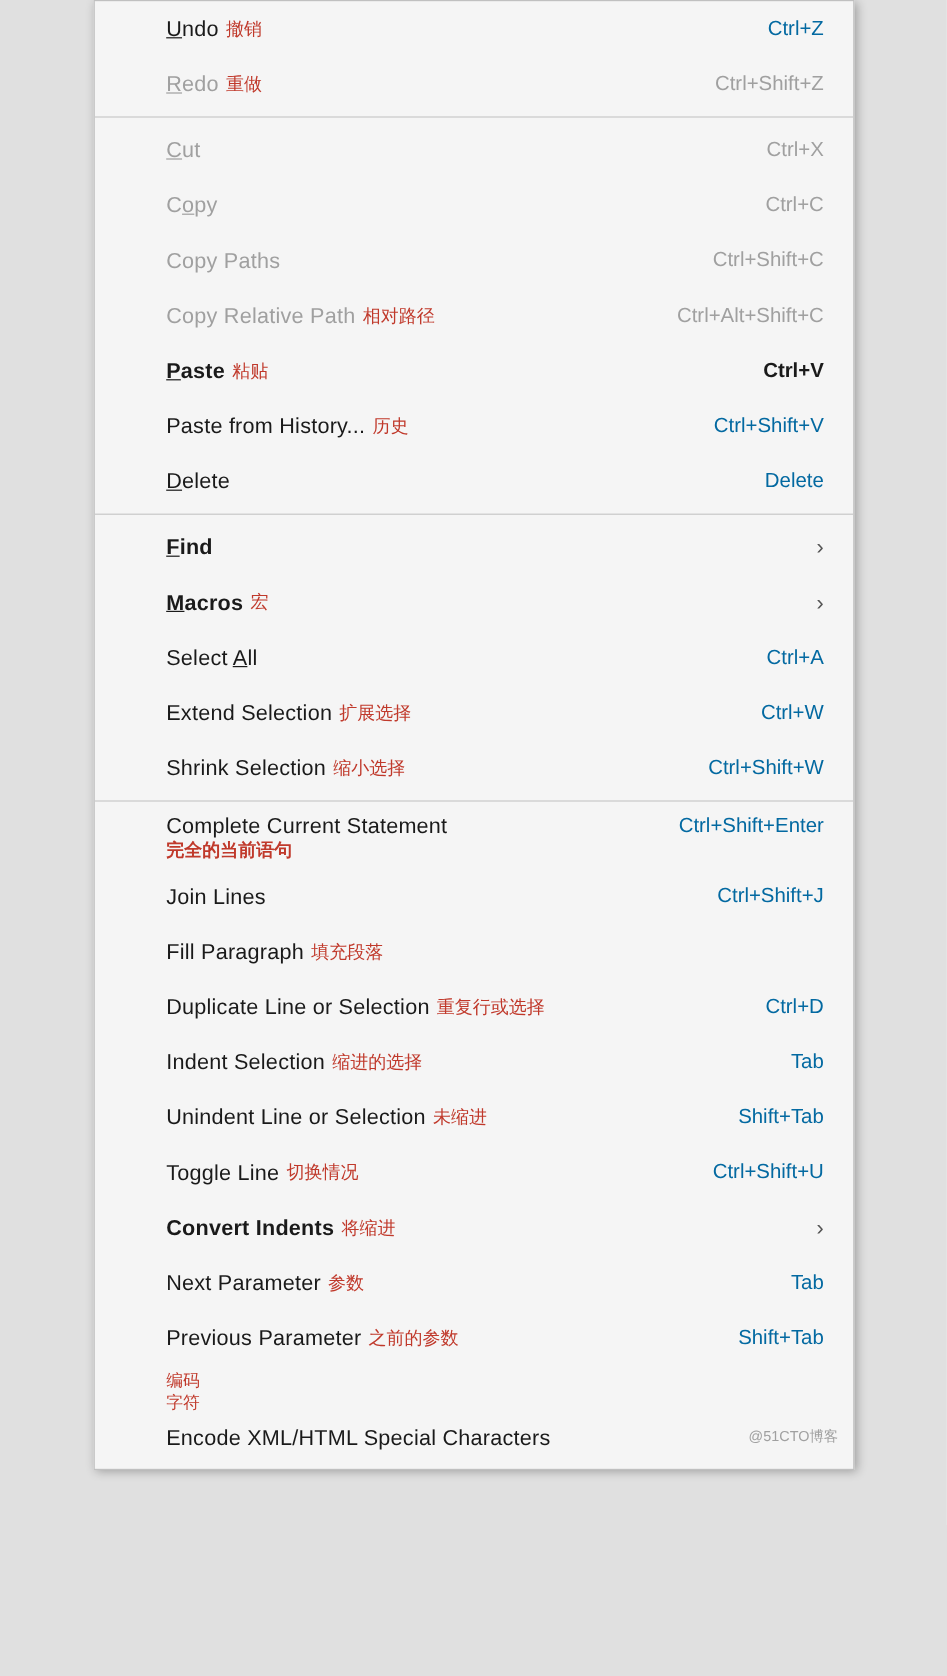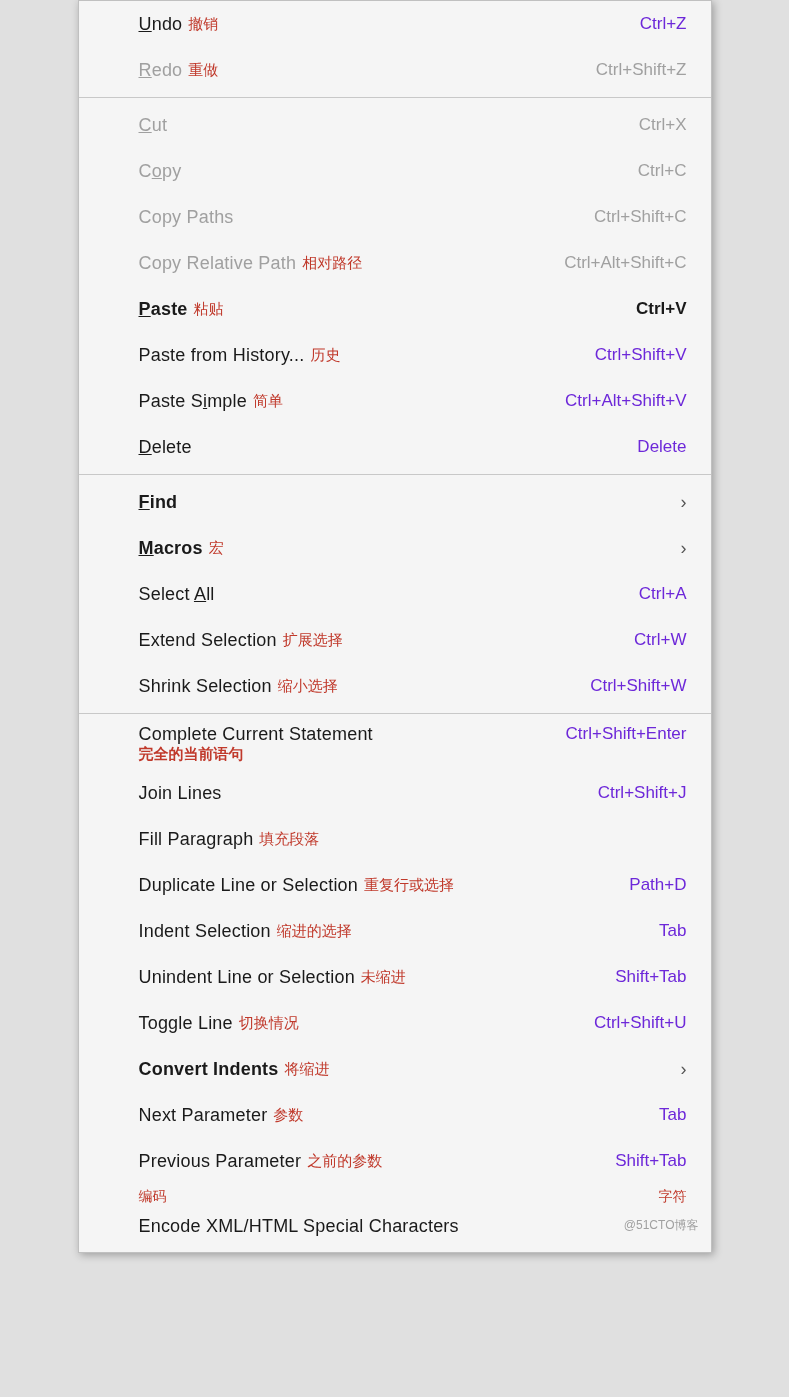--- a/index.html
+++ b/index.html
@@ -76,21 +76,21 @@
     }
 
     .item-right {
       display: flex;
       align-items: center;
       gap: 10px;
     }
 
     .shortcut {
       font-size: 17px;
-      color: #6d28d9;
+      color: #0369a1;
       white-space: nowrap;
     }
 
     .shortcut.bold {
       font-weight: bold;
       color: #1a1a1a;
     }
 
     .arrow {
       font-size: 18px;
@@ -201,29 +201,20 @@
   <div class="menu-item">
     <div class="item-left">
       <span class="item-label">Paste from History...</span>
       <span class="label-cn">历史</span>
     </div>
     <div class="item-right">
       <span class="shortcut">Ctrl+Shift+V</span>
     </div>
   </div>
 
-  <div class="menu-item">
-    <div class="item-left">
-      <span class="item-label">Paste S<span class="underline">i</span>mple</span>
-      <span class="label-cn">简单</span>
-    </div>
-    <div class="item-right">
-      <span class="shortcut">Ctrl+Alt+Shift+V</span>
-    </div>
-  </div>
 
   <div class="menu-item">
     <div class="item-left">
       <span class="item-label"><span class="underline">D</span>elete</span>
     </div>
     <div class="item-right">
       <span class="shortcut">Delete</span>
     </div>
   </div>
 
@@ -307,21 +298,21 @@
       <span class="shortcut"></span>
     </div>
   </div>
 
   <div class="menu-item">
     <div class="item-left">
       <span class="item-label">Duplicate Line or Selection</span>
       <span class="label-cn">重复行或选择</span>
     </div>
     <div class="item-right">
-      <span class="shortcut">Path+D</span>
+      <span class="shortcut">Ctrl+D</span>
     </div>
   </div>
 
   <div class="menu-item">
     <div class="item-left">
       <span class="item-label">Indent Selection</span>
       <span class="label-cn">缩进的选择</span>
     </div>
     <div class="item-right">
       <span class="shortcut">Tab</span>
@@ -372,21 +363,21 @@
     <div class="item-left">
       <span class="item-label">Previous Parameter</span>
       <span class="label-cn">之前的参数</span>
     </div>
     <div class="item-right">
       <span class="shortcut">Shift+Tab</span>
     </div>
   </div>
 
   <div style="position:relative;">
-    <div style="display:flex; justify-content:space-between; padding: 4px 24px 0 60px;">
+    <div style="display:flex; justify-content:center; padding: 4px 24px 0 60px; flex-direction: column;">
       <span style="font-size:14px; color:#c0392b;">编码</span>
       <span style="font-size:14px; color:#c0392b;">字符</span>
     </div>
     <div class="menu-item" style="padding-top:4px; padding-bottom:10px;">
       <div class="item-left">
         <span class="item-label">Encode XML/HTML Special Characters</span>
       </div>
       <div class="item-right">
         <span class="shortcut"></span>
       </div>

